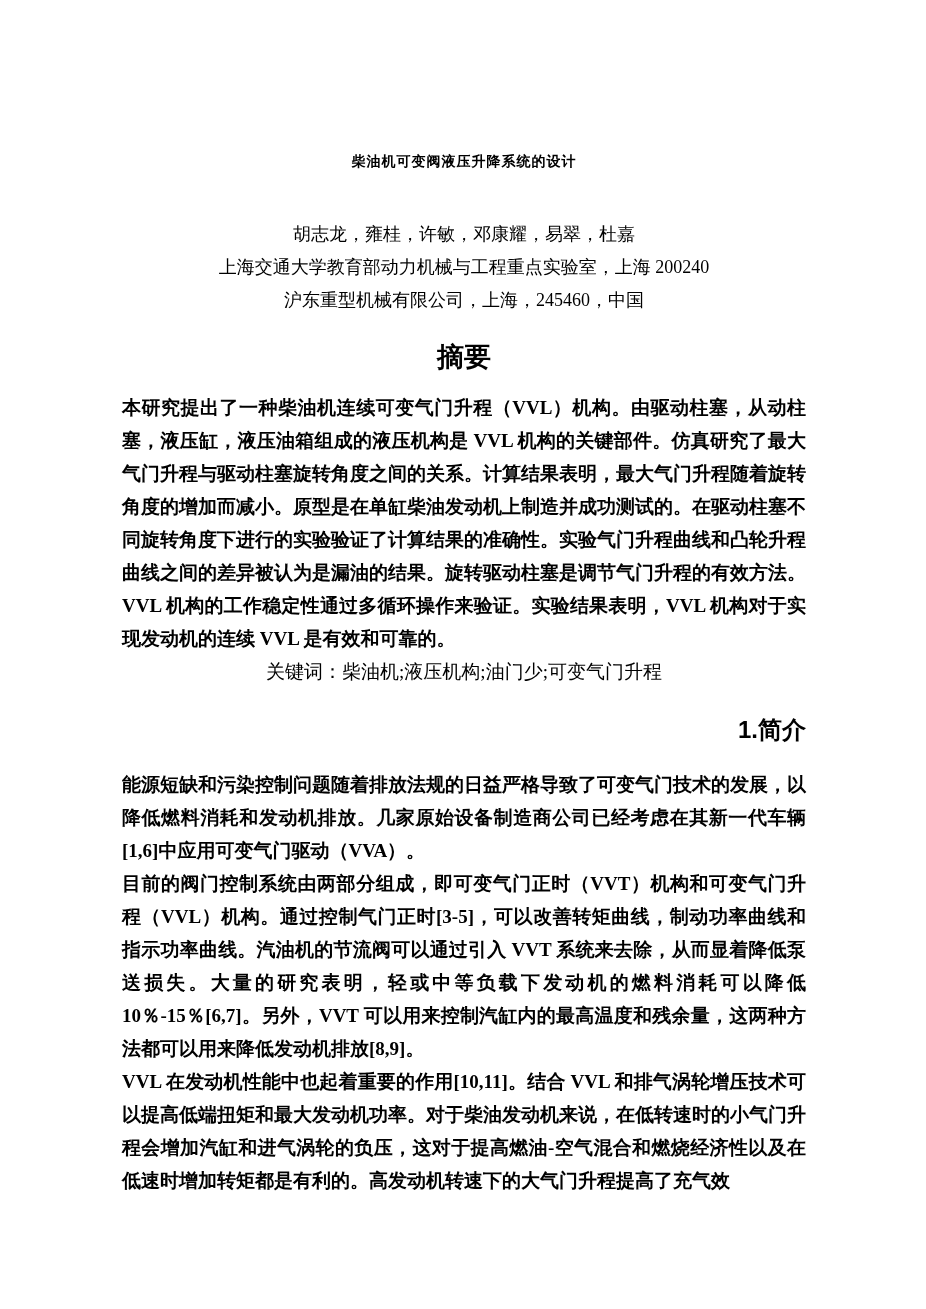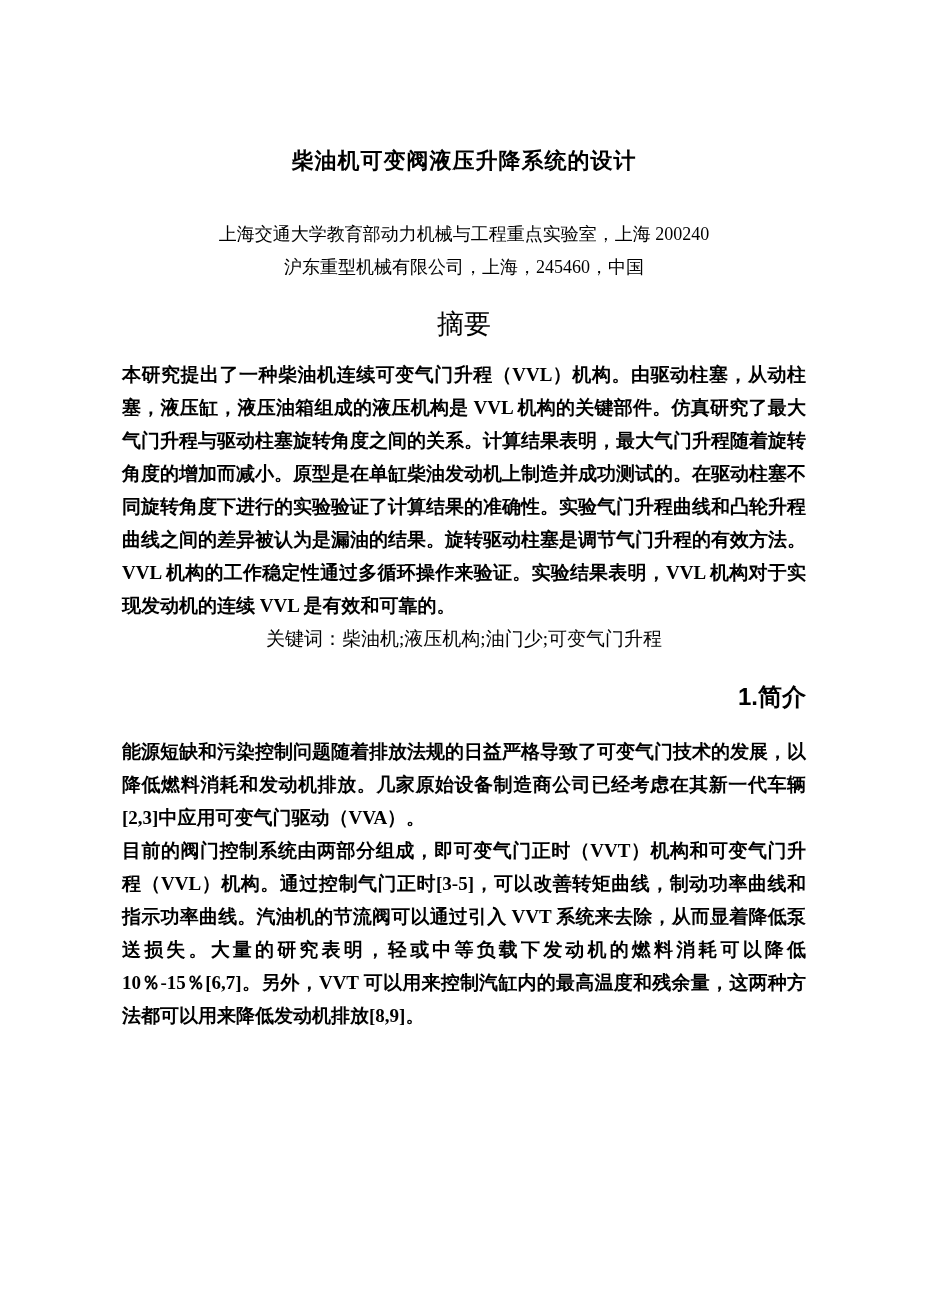--- a/index.html
+++ b/index.html
@@ -19,38 +19,38 @@
   .page {
     width: 926px;
     height: 1309px;
     background: #ffffff;
     padding: 146px 120px 0 122px;
     overflow: hidden;
   }
 
   .paper-title {
     font-family: "Liberation Sans", "DejaVu Sans", sans-serif;
-    font-size: 22px;
+    font-size: 14px;
     font-weight: bold;
     text-align: center;
     line-height: 30px;
     margin-bottom: 42px;
     letter-spacing: 1px;
   }
 
   .center-line {
     font-size: 18px;
     text-align: center;
     line-height: 33px;
   }
 
   .abstract-heading {
     font-family: "Liberation Sans", "DejaVu Sans", sans-serif;
     font-size: 27px;
-    font-weight: normal;
+    font-weight: bold;
     text-align: center;
     line-height: 36px;
     margin-top: 22px;
     margin-bottom: 16px;
   }
 
   .body-text {
     font-size: 19px;
     line-height: 33px;
     text-align: justify;
@@ -74,32 +74,34 @@
     margin-bottom: 22px;
   }
 </style>
 </head>
 <body>
 
 <div class="page">
 
   <h1 class="paper-title">柴油机可变阀液压升降系统的设计</h1>
 
+  <p class="center-line">胡志龙，雍桂，许敏，邓康耀，易翠，杜嘉</p>
 
   <p class="center-line">上海交通大学教育部动力机械与工程重点实验室，上海 200240</p>
 
   <p class="center-line">沪东重型机械有限公司，上海，245460，中国</p>
 
 
   <h2 class="abstract-heading">摘要</h2>
 
   <p class="body-text">本研究提出了一种柴油机连续可变气门升程（VVL）机构。由驱动柱塞，从动柱塞，液压缸，液压油箱组成的液压机构是 VVL 机构的关键部件。仿真研究了最大气门升程与驱动柱塞旋转角度之间的关系。计算结果表明，最大气门升程随着旋转角度的增加而减小。原型是在单缸柴油发动机上制造并成功测试的。在驱动柱塞不同旋转角度下进行的实验验证了计算结果的准确性。实验气门升程曲线和凸轮升程曲线之间的差异被认为是漏油的结果。旋转驱动柱塞是调节气门升程的有效方法。 VVL 机构的工作稳定性通过多循环操作来验证。实验结果表明，VVL 机构对于实现发动机的连续 VVL 是有效和可靠的。</p>
 
   <p class="keywords-line">关键词：柴油机;液压机构;油门少;可变气门升程</p>
 
   <h2 class="section-heading">1.简介</h2>
 
-  <p class="body-text">能源短缺和污染控制问题随着排放法规的日益严格导致了可变气门技术的发展，以降低燃料消耗和发动机排放。几家原始设备制造商公司已经考虑在其新一代车辆[2,3]中应用可变气门驱动（VVA）。</p>
+  <p class="body-text">能源短缺和污染控制问题随着排放法规的日益严格导致了可变气门技术的发展，以降低燃料消耗和发动机排放。几家原始设备制造商公司已经考虑在其新一代车辆[1,6]中应用可变气门驱动（VVA）。</p>
 
   <p class="body-text">目前的阀门控制系统由两部分组成，即可变气门正时（VVT）机构和可变气门升程（VVL）机构。通过控制气门正时[3-5]，可以改善转矩曲线，制动功率曲线和指示功率曲线。汽油机的节流阀可以通过引入 VVT 系统来去除，从而显着降低泵送损失。大量的研究表明，轻或中等负载下发动机的燃料消耗可以降低 10％-15％[6,7]。另外，VVT 可以用来控制汽缸内的最高温度和残余量，这两种方法都可以用来降低发动机排放[8,9]。</p>
 
+  <p class="body-text">VVL 在发动机性能中也起着重要的作用[10,11]。结合 VVL 和排气涡轮增压技术可以提高低端扭矩和最大发动机功率。对于柴油发动机来说，在低转速时的小气门升程会增加汽缸和进气涡轮的负压，这对于提高燃油-空气混合和燃烧经济性以及在低速时增加转矩都是有利的。高发动机转速下的大气门升程提高了充气效</p>
 
 </div>
 
 </body></html>

